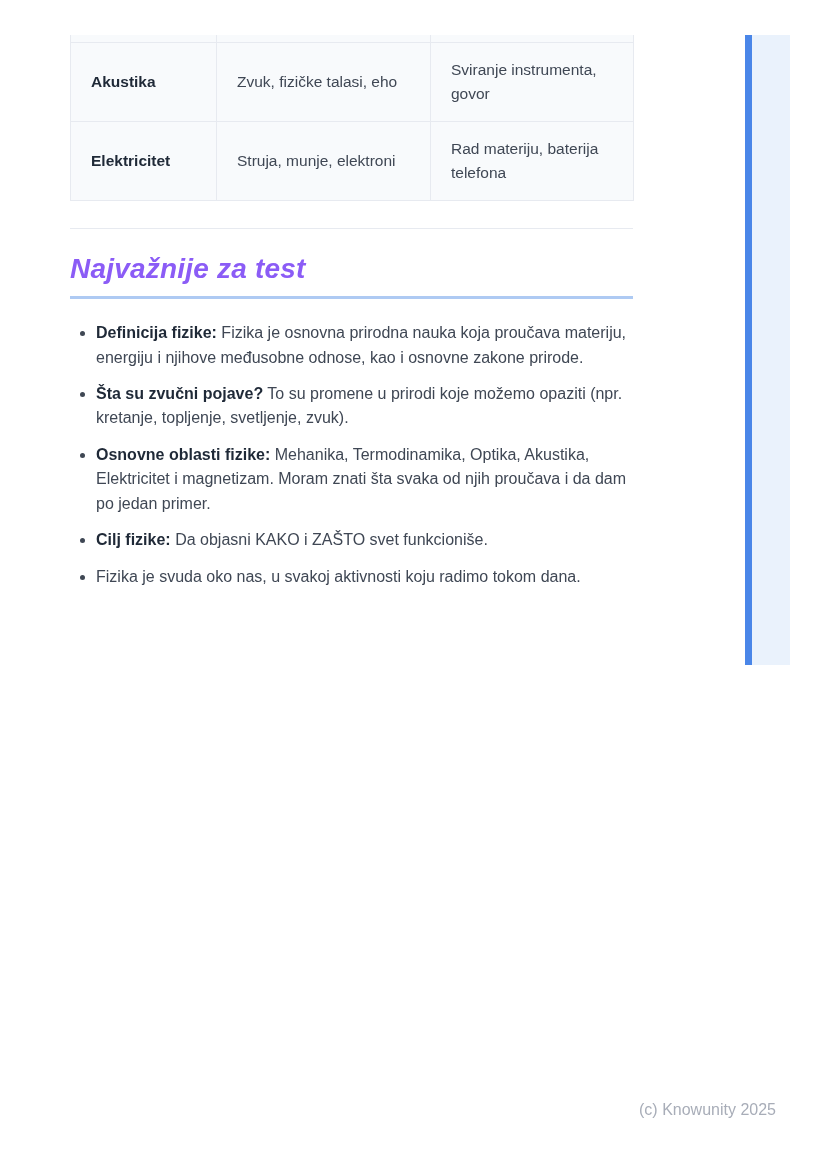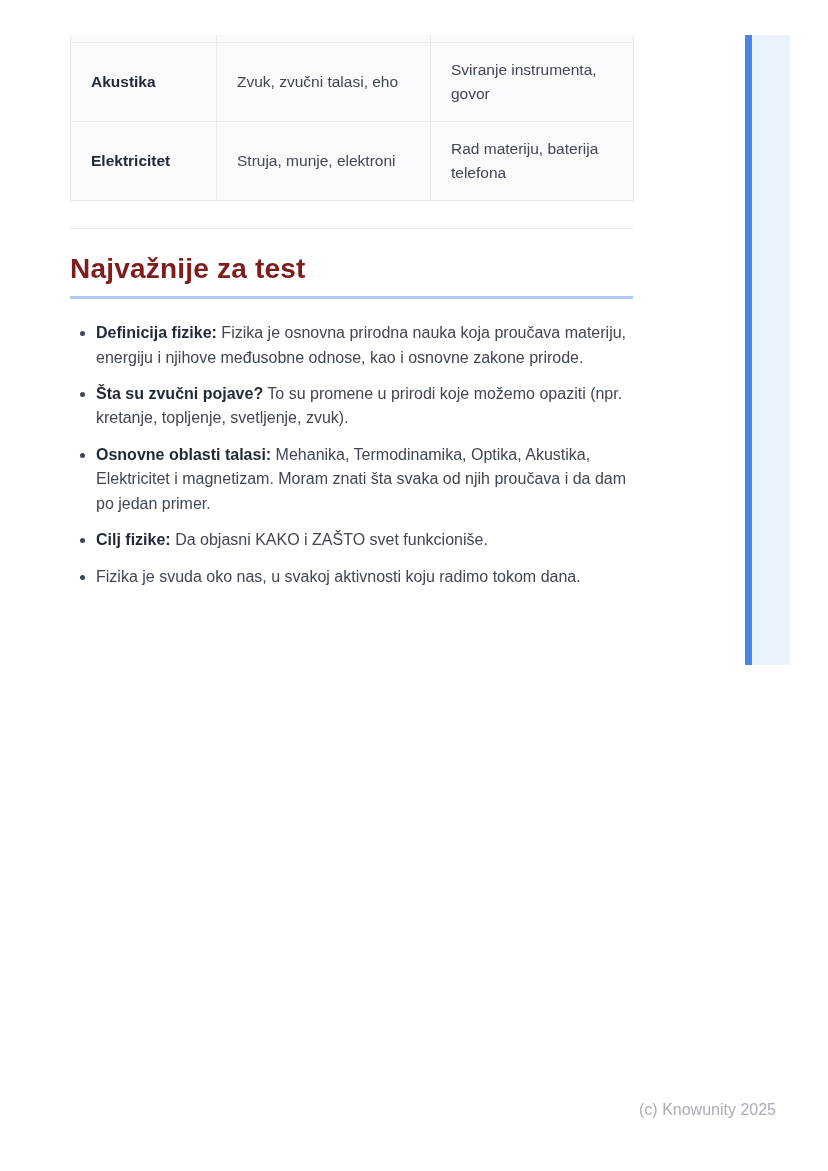--- a/index.html
+++ b/index.html
@@ -55,23 +55,24 @@
     border: none;
     border-top: 1px solid #e7eaf0;
     margin: 27px 0 0 0;
   }
   
   h1.section-title {
     margin: 24px 0 0 0;
     padding: 0 0 11px 0;
     font-size: 28px;
     font-weight: bold;
-    color: #7f1d1d;
+    color: #8b5cf6;
     border-bottom: 3px solid rgba(22, 104, 221, 0.35);
     letter-spacing: 0.2px;
+    font-style: italic;
   }
   
   ul.key-points {
     margin: 22px 0 0 0;
     padding-left: 26px;
     list-style: disc;
   }
   ul.key-points li {
     font-size: 16px;
     line-height: 1.53;
@@ -122,39 +123,39 @@
           <col class="c3">
         </colgroup>
       <tbody>
         <tr class="cut">
           <td></td>
           <td></td>
           <td></td>
         </tr>
         <tr>
           <td class="area-name">Akustika</td>
-          <td>Zvuk, zvučni talasi, eho</td>
+          <td>Zvuk, fizičke talasi, eho</td>
           <td>Sviranje instrumenta, govor</td>
         </tr>
         <tr>
           <td class="area-name">Elektricitet</td>
           <td>Struja, munje, elektroni</td>
           <td>Rad materiju, baterija telefona</td>
         </tr>
       </tbody>
     </table>
 
     <hr class="divider">
 
     <h1 class="section-title">Najvažnije za test</h1>
 
     <ul class="key-points">
       <li><strong>Definicija fizike:</strong><span> Fizika je osnovna prirodna nauka koja proučava materiju, energiju i njihove međusobne odnose, kao i osnovne zakone prirode.</span></li>
       <li><strong>Šta su zvučni pojave?</strong><span> To su promene u prirodi koje možemo opaziti (npr. kretanje, topljenje, svetljenje, zvuk).</span></li>
-      <li><strong>Osnovne oblasti talasi:</strong><span> Mehanika, Termodinamika, Optika, Akustika, Elektricitet i magnetizam. Moram znati šta svaka od njih proučava i da dam po jedan primer.</span></li>
+      <li><strong>Osnovne oblasti fizike:</strong><span> Mehanika, Termodinamika, Optika, Akustika, Elektricitet i magnetizam. Moram znati šta svaka od njih proučava i da dam po jedan primer.</span></li>
       <li><strong>Cilj fizike:</strong><span> Da objasni KAKO i ZAŠTO svet funkcioniše.</span></li>
       <li><strong></strong><span>Fizika je svuda oko nas, u svakoj aktivnosti koju radimo tokom dana.</span></li>
     </ul>
 
   </div>
 
   <div class="side-accent-bar"></div>
   <div class="side-panel"></div>
 
   <div class="footer-copyright">(c) Knowunity 2025</div>

